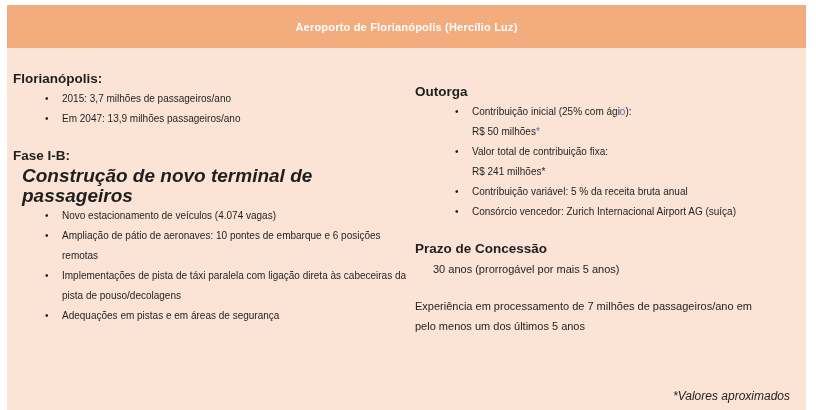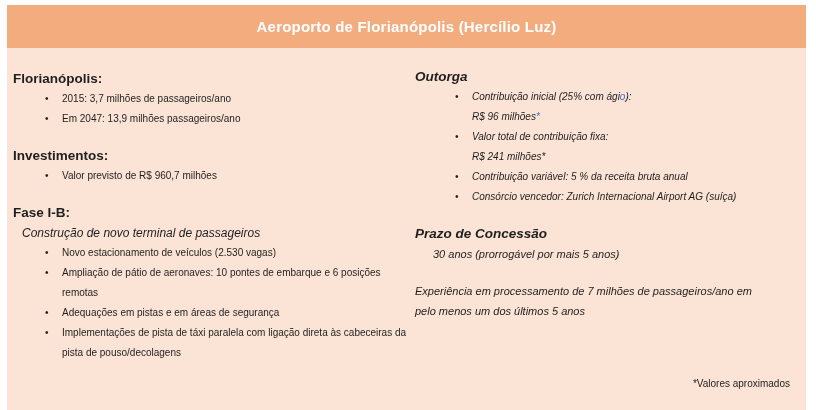--- a/index.html
+++ b/index.html
@@ -12,57 +12,58 @@
     overflow: hidden;
     position: relative;
   }
   .header-bar {
     position: absolute; left: 7px; top: 5px; right: 10px; height: 43px;
     background: var(--header-bg, #F3AC7E);
     display: flex; align-items: center; justify-content: center;
   }
   .header-title {
     color: var(--title-text, #ffffff);
-    font-size: 15px; font-weight: bold;
+    font-size: 11px; font-weight: bold;
     letter-spacing: 0.2px;
   }
   .content-panel {
     position: absolute; left: 7px; top: 48px; right: 10px; bottom: 0;
     background: var(--body-bg, #FBE3D5);
     display: flex;
   }
   .col-left  { width: 400px; padding: 21px 0 0 6px; }
-  .col-right { flex: 1;      padding: 19px 0 0 8px; font-style: italic; }
+  .col-right { flex: 1;      padding: 34px 0 0 8px; }
   .section { margin-bottom: 17px; }
   .section:last-child { margin-bottom: 12px; }
   .heading { font-weight: bold; font-size: 13.5px; line-height: 20px; }
   .subheading {
-    font-weight: normal; font-style: italic;
-    font-size: 12px; line-height: 20px;
+    font-weight: bold; font-style: italic;
+    font-size: 19px; line-height: 20px;
     padding-left: 9px;
   }
   ul.bullets { list-style: none; margin: 0; padding: 0 0 0 49px; }
   .col-right ul.bullets { padding-left: 57px; }
   ul.bullets li {
     position: relative;
     font-size: 10px; line-height: 20px;
     max-width: 350px;
   }
   .col-right ul.bullets li { max-width: 345px; }
   ul.bullets li::before {
     content: "\2022";
     position: absolute; left: -17px; top: 0;
   }
   .body-line { font-size: 11px; line-height: 20px; }
   .indented { padding-left: 18px; }
   .wrap-350 { max-width: 350px; }
   .blue { color: var(--link-blue, #4472C4); }
   .footnote {
-    position: absolute; right: 16px; bottom: 21px;
-    font-size: 10px;
+    position: absolute; right: 16px; bottom: 7px;
+    font-size: 12px;
+    font-style: italic;
   }
 </style>
 </head>
 <body style="--header-bg: #F3AC7E; --body-bg: #FBE3D5; --title-text: #FFFFFF; --text: #1F1F1F; --link-blue: #4472C4;">
 
 <div class="header-bar">
   <span class="header-title">Aeroporto de Florianópolis (Hercílio Luz)</span>
 </div>
 
 <div class="content-panel">
@@ -70,46 +71,40 @@
   <div class="col-left">
 
     <div class="section">
       <div class="heading">Florianópolis:</div>
       <ul class="bullets">
         <li>2015: 3,7 milhões de passageiros/ano</li>
         <li>Em 2047: 13,9 milhões passageiros/ano</li>
       </ul>
     </div>
 
-    <div class="section">
-      <div class="heading">Investimentos:</div>
-      <ul class="bullets">
-        <li>Valor previsto de R$ 960,7 milhões</li>
-      </ul>
-    </div>
 
     <div class="section">
       <div class="heading">Fase I-B:</div>
       <div class="subheading">Construção de novo terminal de passageiros</div>
       <ul class="bullets">
-        <li>Novo estacionamento de veículos (2.530 vagas)</li>
+        <li>Novo estacionamento de veículos (4.074 vagas)</li>
         <li>Ampliação de pátio de aeronaves: 10 pontes de embarque e 6 posições remotas</li>
+        <li>Implementações de pista de táxi paralela com ligação direta às cabeceiras da pista de pouso/decolagens</li>
         <li>Adequações em pistas e em áreas de segurança</li>
-        <li>Implementações de pista de táxi paralela com ligação direta às cabeceiras da pista de pouso/decolagens</li>
       </ul>
     </div>
 
   </div>
 
   <div class="col-right">
 
     <div class="section">
       <div class="heading">Outorga</div>
       <ul class="bullets">
-        <li><span>Contribuição inicial (25% com ági</span><span class="blue">o</span><span>):</span><br><span>R$ 96 milhões</span><span class="blue">*</span></li>
+        <li><span>Contribuição inicial (25% com ági</span><span class="blue">o</span><span>):</span><br><span>R$ 50 milhões</span><span class="blue">*</span></li>
         <li><span>Valor total de contribuição fixa:</span><br><span>R$ 241 milhões*</span></li>
         <li>Contribuição variável: 5 % da receita bruta anual</li>
         <li>Consórcio vencedor: Zurich Internacional Airport AG (suíça)</li>
       </ul>
     </div>
 
     <div class="section">
       <div class="heading">Prazo de Concessão</div>
       <div class="body-line indented">30 anos (prorrogável por mais 5 anos)</div>
     </div>

